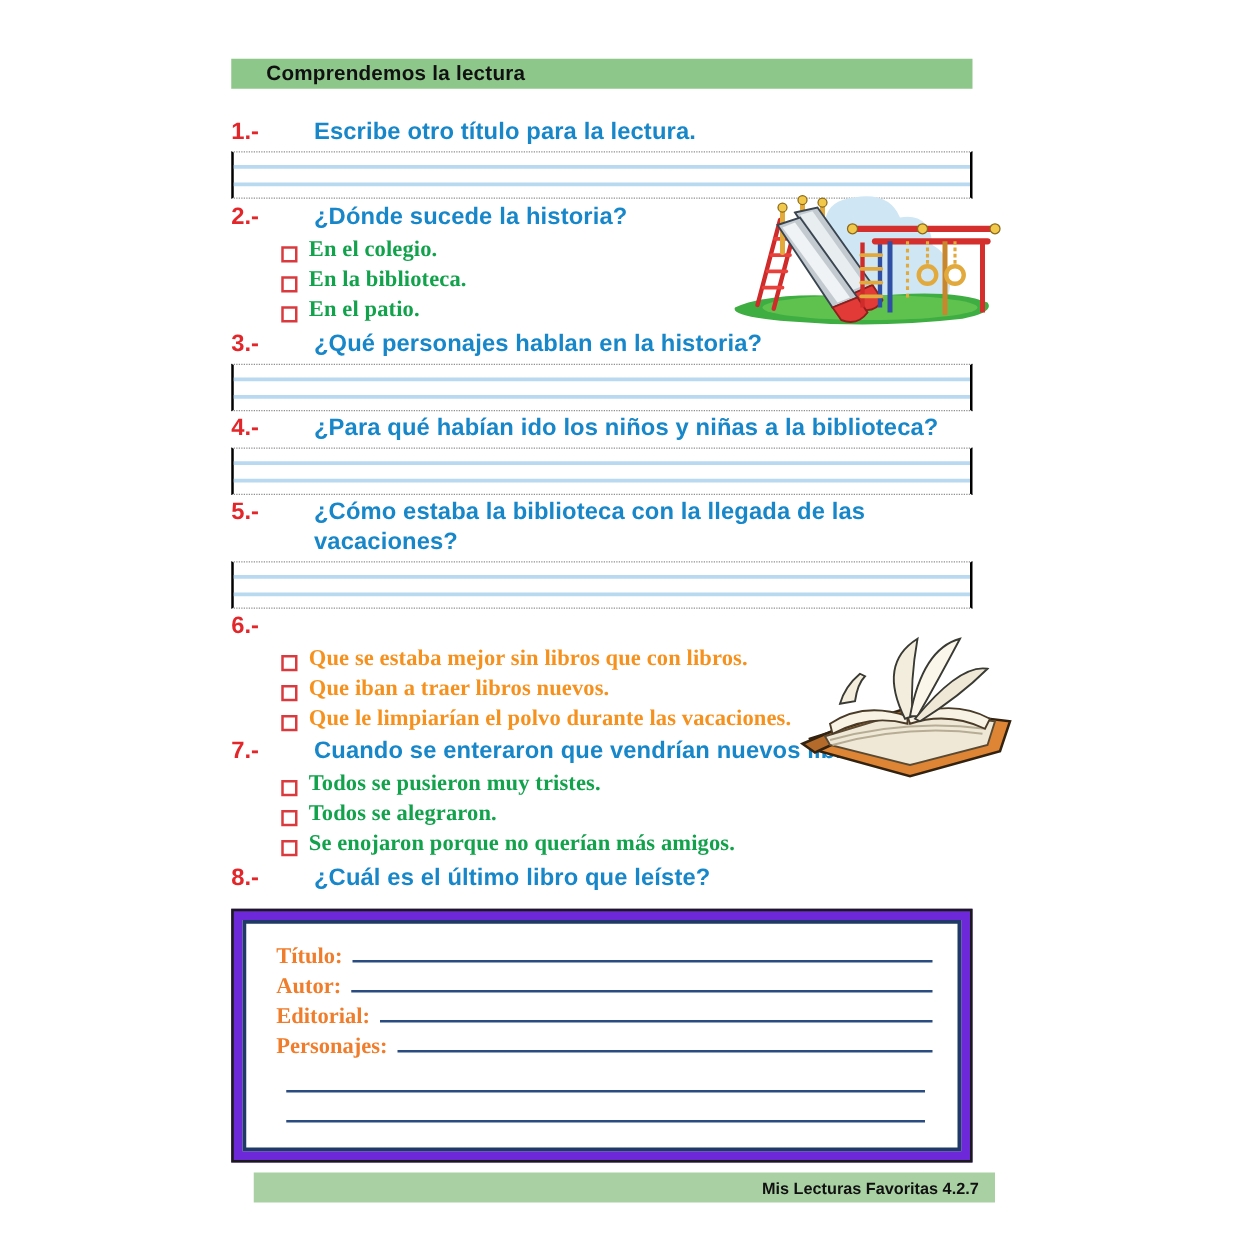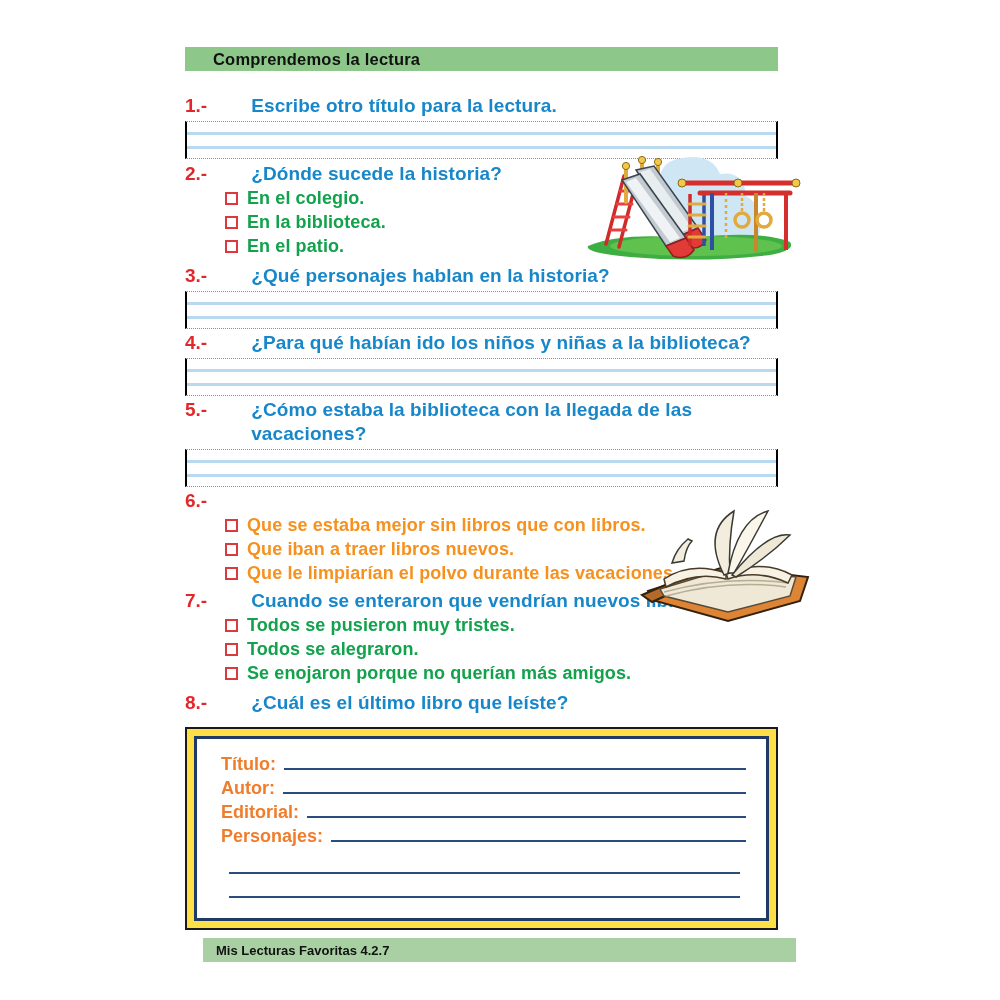--- a/index.html
+++ b/index.html
@@ -19,41 +19,41 @@
 
   .mt23{margin-top:23px}.mt6{margin-top:6px}.mt4{margin-top:4px}
   .mt3{margin-top:3px}.mt2{margin-top:2px}
 
   .ruled { position:relative; height:38px; margin-top:3px;
            border-top:1px dotted #8f8f8f; border-bottom:1px dotted #8f8f8f;
            border-left:2px solid #000; border-right:2px solid #000; background:#fff; }
   .ruled .bl { position:absolute; left:0; right:0; height:3px; background:#b9d9f0; }
   .ruled .bl.l1 { top:10px; } .ruled .bl.l2 { top:24px; }
 
-  .opt { display:flex; align-items:center; height:24px; margin-left:40px; }
+  .opt { display:flex; align-items:flex-end; height:24px; margin-left:40px;font-family:Liberation Serif, serif; }
   .cbx { width:13px; height:13px; border:2px solid #da3a3e; background:#fff;
          margin-right:9px; flex:none; }
   .opt span.lab { font-size:18px; font-weight:bold; letter-spacing:.1px; }
   .opt.green span.lab { color:#12a24c; }
   .opt.orange span.lab { color:#f6911e; }
 
   .clip { position:absolute; }
   #playground { left:578px; top:150px; width:224px; height:114px; }
   #book { left:636px; top:503px; width:182px; height:122px; }
 
-  .record-box { margin-top:12px; border:2px solid #1a1a1a; background:#fde047; padding:7px; }
+  .record-box { margin-top:12px; border:2px solid #1a1a1a; background:#6d28d9; padding:7px;font-family:Liberation Serif, serif; }
   .record-inner { border:3px solid #1f3a66; background:#fff; padding:15px 20px 20px 24px; }
   .field { display:flex; align-items:baseline; height:24px; }
   .flabel { color:#ef7d2b; font-size:18px; font-weight:bold; white-space:nowrap; }
   .fline { flex:1; border-bottom:2px solid #2b4c80; height:16px; margin-left:8px; }
   .xline { border-bottom:2px solid #2b4c80; height:2px; margin:22px 6px 0 8px; }
 
   .footer-bar { position:absolute; left:203px; top:938px; width:593px; height:24px;
                 background:#a9d0a3; display:flex; align-items:center;
-                justify-content:flex-start; padding:0 13px; }
+                justify-content:flex-end; padding:0 13px; }
   .footer-bar span { font-weight:bold; font-size:13px; color:#111; }
 </style>
 </head>
 <body>
 
 <div class="page">
 
   <div class="content">
 
     <div class="header-bar">

